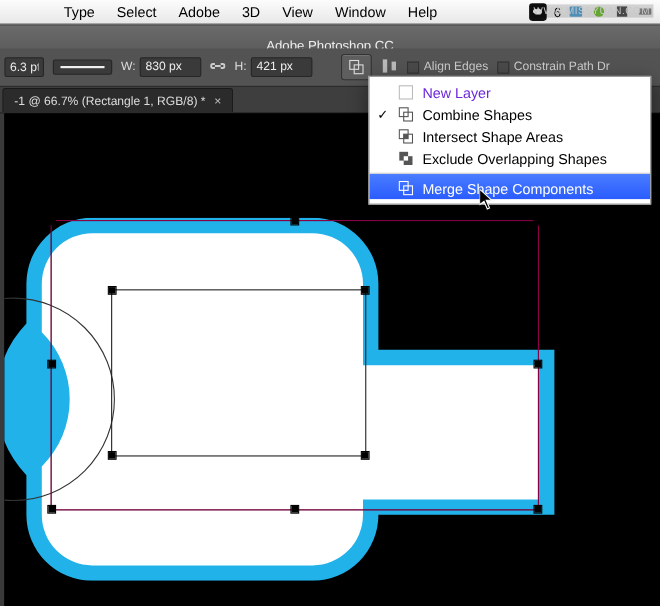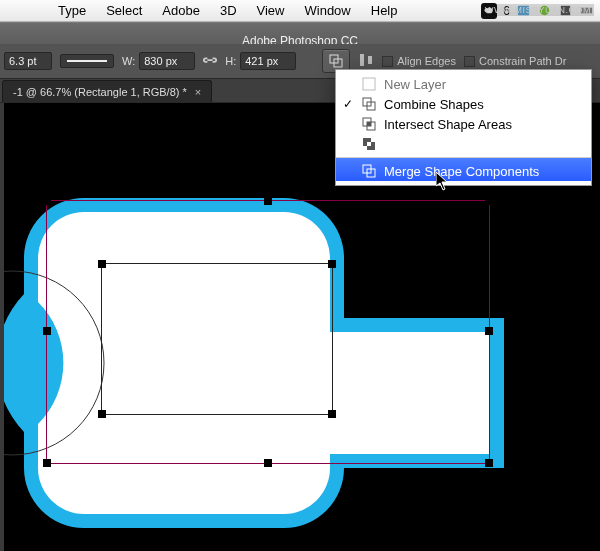--- a/index.html
+++ b/index.html
@@ -14,21 +14,21 @@
 .ind6 { font-size:12px; font-weight:500; }
 .tray-icon { width:15px; height:15px; display:inline-block; }
 
 
 .titlebar { position:absolute; top:22px; left:0; right:0; height:37px; background:linear-gradient(#6b6b6b,#545454); color:#eee; font-size:12px; display:flex; align-items:center; justify-content:center; border-top:1px solid #7a7a7a; border-bottom:1px solid #2a2a2a;}
 
 
 .options { position:absolute; top:44px; left:0; right:0; height:35px; background:#535353; border-bottom:1px solid #282828; display:flex; align-items:center; font-size:11px; color:#ddd; padding:0 4px; gap:8px; }
 .opt-field { display:flex; align-items:center; gap:4px; }
 .opt-label { color:#ddd; }
-.opt-input { background:#3a3a3a; border:1px solid #262626; color:#eee; font-size:11px; padding:2px 4px; width:48px; text-align:left; border-radius:2px;}
+.opt-input { background:#3a3a3a; border:1px solid #262626; color:#eee; font-size:11px; padding:2px 4px; width:36px; text-align:left; border-radius:2px;}
 .opt-input.wider { width:56px; }
 .stroke-preview { width:54px; height:14px; background:#3a3a3a; border:1px solid #262626; border-radius:2px; display:flex; align-items:center; justify-content:center;}
 .stroke-line { width:40px; height:2px; background:#eee; }
 .link-icon { width:14px; height:14px; }
 .pathops-btn { width:28px; height:24px; background:#5e5e5e; border:1px solid #333; border-radius:3px; display:flex; align-items:center; justify-content:center; box-shadow:inset 0 1px 0 rgba(255,255,255,0.12); }
 .align-icon { width:16px;height:16px; opacity:0.85;}
 .chk { display:flex; align-items:center; gap:4px; color:#ccc; font-size:11px;}
 .chk .box { width:11px; height:11px; border:1px solid #333; background:#4a4a4a; }
 
 
@@ -45,21 +45,21 @@
 .stroke-rect { fill:#22b2ea; }
 .stroke-inner { fill:#fff; }
 .handle { position:absolute; width:6px; height:6px; background:#000; outline:1px solid #000; }
 .thin-rect { position:absolute; border:1px solid #222; background:transparent; }
 .sel-rect { position:absolute; border:1px solid #000; }
 .sel-rect.pink::after{ content:""; position:absolute; inset:-1px; border:1px solid rgba(255,0,128,.55); pointer-events:none;}
 
 
 .dropdown { position:absolute; left:335px; top:69px; width:257px; background:#fff; border:1px solid #9a9a9a; box-shadow:0 6px 18px rgba(0,0,0,0.45); font-size:13px; color:#000; padding:4px 0; }
 .dd-item { height:20px; display:flex; align-items:center; padding:0 8px 0 6px; gap:8px; position:relative; }
-.dd-item.disabled { color:#737373; }
+.dd-item.disabled { color:#6d28d9; }
 .dd-item.sep { border-top:1px solid #d0d0d0; margin-top:3px; padding-top:3px; height:24px;}
 .dd-item.highlight { background:linear-gradient(#4a7dff,#2a5cff); color:#fff; }
 .dd-check { width:12px; text-align:center; font-size:12px; }
 .dd-icon { width:14px; height:14px; flex-shrink:0; }
 .dd-label { white-space:nowrap; }
 .cursor { position:absolute; width:14px; height:20px; pointer-events:none; }
 
 .watermark { position:absolute; top:4px; right:6px; font-size:9px; color:#c8c8c8; letter-spacing:0.5px; background:rgba(0,0,0,0.15); padding:1px 3px;}
 </style>
 </head>
@@ -230,20 +230,21 @@
           </svg></span>
     <span class="dd-label">Intersect Shape Areas</span>
   </div>
   <div class="dd-item">
     <span class="dd-check"></span>
     <span class="dd-icon"><svg viewBox="0 0 14 14">
             <rect x="1" y="1" width="8" height="8" fill="#555"></rect>
             <rect x="5" y="5" width="8" height="8" fill="#555"></rect>
             <rect x="5" y="5" width="4" height="4" fill="#fff"></rect>
           </svg></span>
+    <span class="dd-label">Exclude Overlapping Shapes</span>
   </div>
   <div class="dd-item sep highlight">
     <span class="dd-check"></span>
     <span class="dd-icon"><svg viewBox="0 0 14 14">
             <rect x="1" y="1" width="8" height="8" fill="none" stroke="#fff"></rect>
             <rect x="5" y="5" width="8" height="8" fill="none" stroke="#fff"></rect>
           </svg></span>
     <span class="dd-label">Merge Shape Components</span>
     <svg class="cursor" style="left:100px; top:14px;" viewBox="0 0 14 20">
           <path d="M0 0 L0 14 L4 11 L7 18 L9 17 L6 10 L11 10 Z" fill="#000" stroke="#fff" stroke-width="1"></path>

